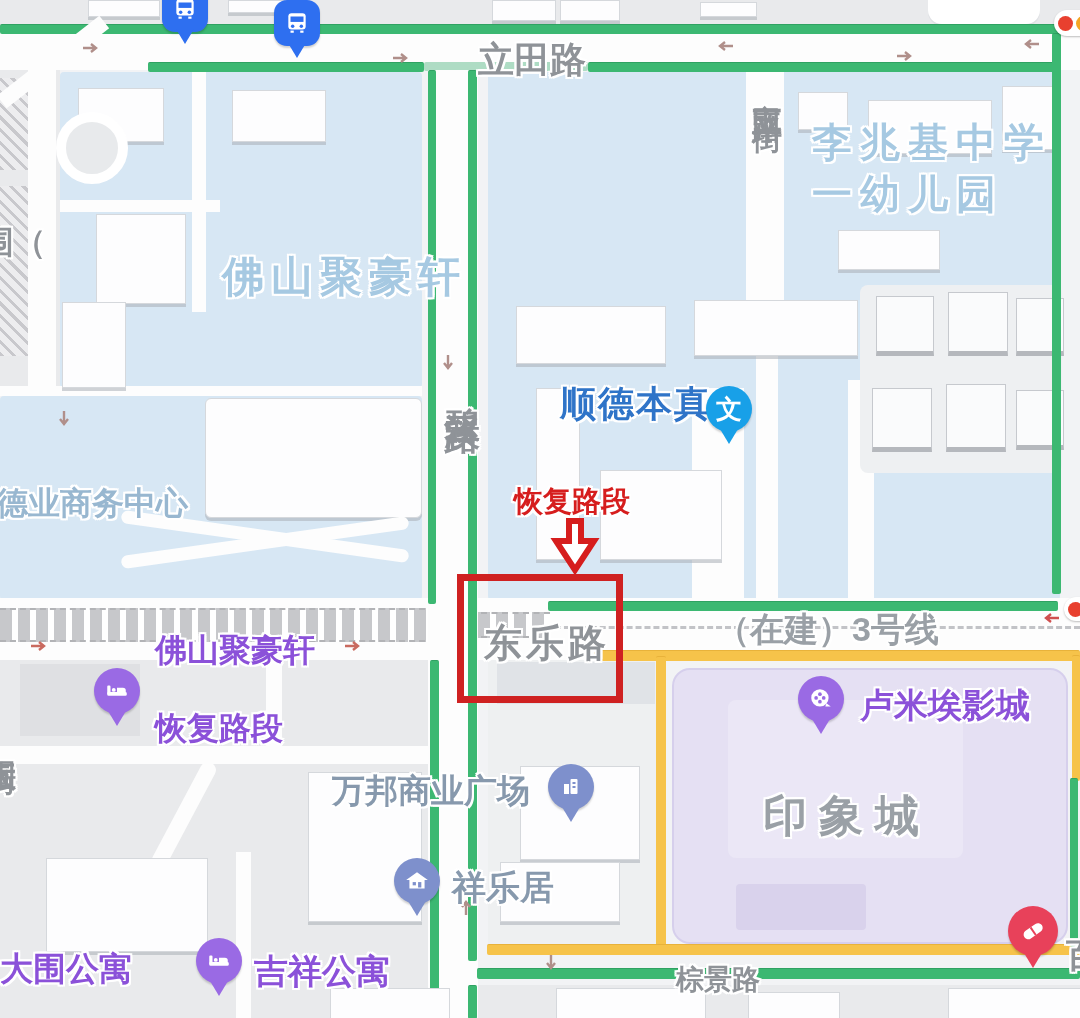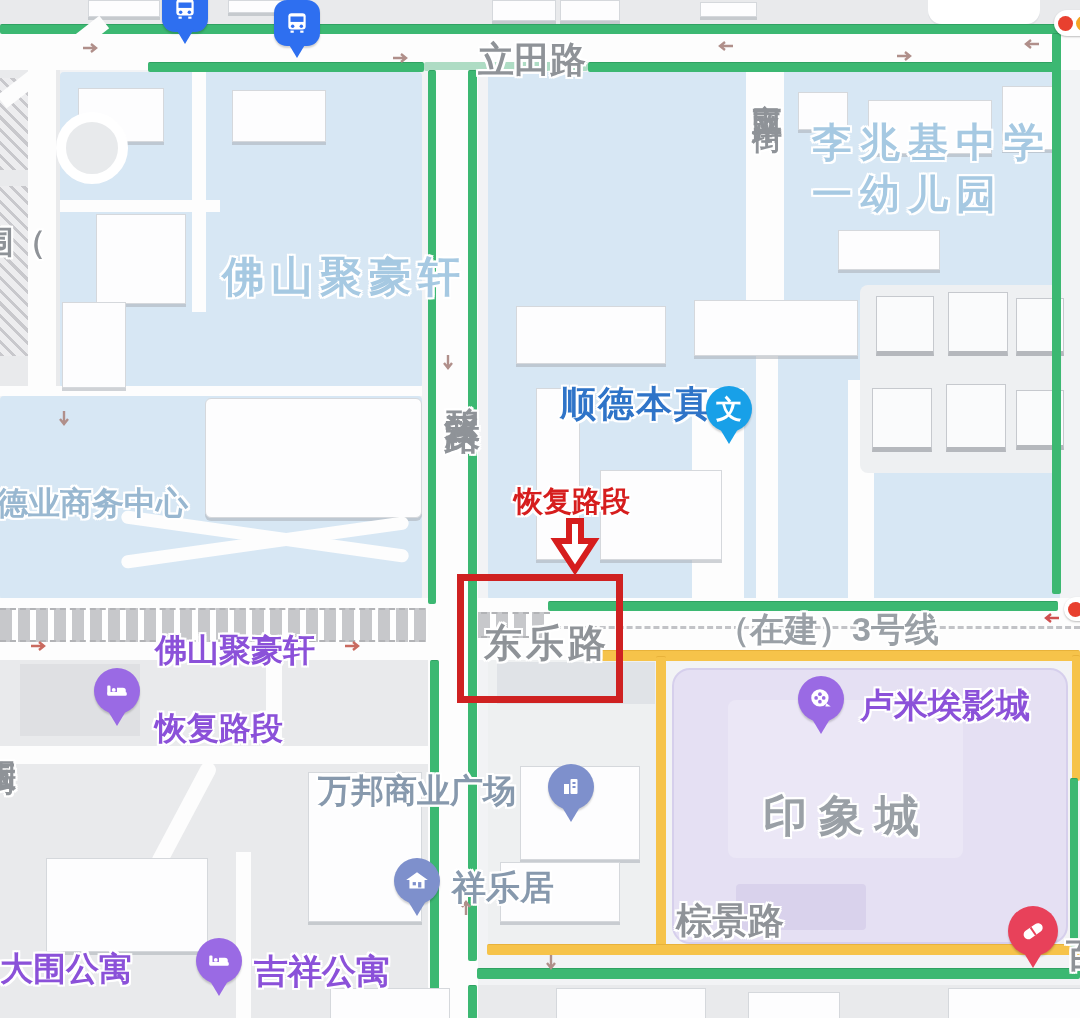--- a/index.html
+++ b/index.html
@@ -190,33 +190,33 @@
   </div>
   <div class="tl" style="left:1064px;top:597px;width:30px;height:24px">
     <span class="dot" style="background:#e8402f"></span>
   </div>
 
   <div class="lbl gray-lbl" style="left:478px;top:42px;font-size:36px">立田路</div>
   <div class="lbl gray-lbl vert" style="left:752px;top:80px;font-size:30px;letter-spacing:5px">立田路一街</div>
   <div class="lbl gray-lbl vert" style="left:444px;top:378px;font-size:36px;letter-spacing:6px">碧溪路</div>
   <div class="lbl gray-lbl" style="left:484px;top:624px;font-size:38px;letter-spacing:4px">东乐路</div>
   <div class="lbl ltgray-lbl" style="left:716px;top:612px;font-size:34px">（在建）3号线</div>
-  <div class="lbl gray-lbl" style="left:676px;top:903px;font-size:36px">棕景路</div>
+  <div class="lbl gray-lbl" style="left:676px;top:966px;font-size:28px">棕景路</div>
   <div class="lbl gray-lbl vert" style="left:-14px;top:736px;font-size:30px;letter-spacing:2px">大围五街</div>
   <div class="lbl gray-lbl" style="left:-18px;top:226px;font-size:32px">围（</div>
   <div class="lbl gray-lbl" style="left:1066px;top:938px;font-size:34px">百</div>
 
   <div class="lbl blue-area-lbl" style="left:812px;top:122px;font-size:40px;letter-spacing:8px">李兆基中学</div>
   <div class="lbl blue-area-lbl" style="left:812px;top:174px;font-size:40px;letter-spacing:8px">一幼儿园</div>
   <div class="lbl blue-area-lbl" style="left:222px;top:256px;font-size:42px;letter-spacing:7px">佛山聚豪轩</div>
   <div class="lbl blue-lbl" style="left:560px;top:386px;font-size:36px;letter-spacing:2px">顺德本真</div>
   <div class="lbl" style="left:-4px;top:487px;font-size:32px;color:#98b7d0">德业商务中心</div>
   <div class="lbl purple-lbl" style="left:155px;top:634px;font-size:32px">佛山聚豪轩</div>
   <div class="lbl purple-lbl" style="left:155px;top:712px;font-size:32px">恢复路段</div>
-  <div class="lbl slate-lbl" style="left:318px;top:774px;font-size:33px">万邦商业广场</div>
+  <div class="lbl slate-lbl" style="left:332px;top:774px;font-size:33px">万邦商业广场</div>
   <div class="lbl slate-lbl" style="left:452px;top:870px;font-size:34px">祥乐居</div>
   <div class="lbl purple-lbl" style="left:0px;top:952px;font-size:33px">大围公寓</div>
   <div class="lbl purple-lbl" style="left:254px;top:954px;font-size:34px">吉祥公寓</div>
   <div class="lbl purple-lbl" style="left:860px;top:688px;font-size:34px">卢米埃影城</div>
   <div class="lbl ltgray-lbl" style="left:763px;top:794px;font-size:44px;letter-spacing:12px">印象城</div>
 
   <div class="pin square" style="left:162px;top:-14px;--c:#2e6ff0">
     <div class="head">
       <svg width="26" height="26" viewBox="0 0 24 24">
           <rect x="4" y="3" width="16" height="15" rx="3" fill="#fff"></rect>

